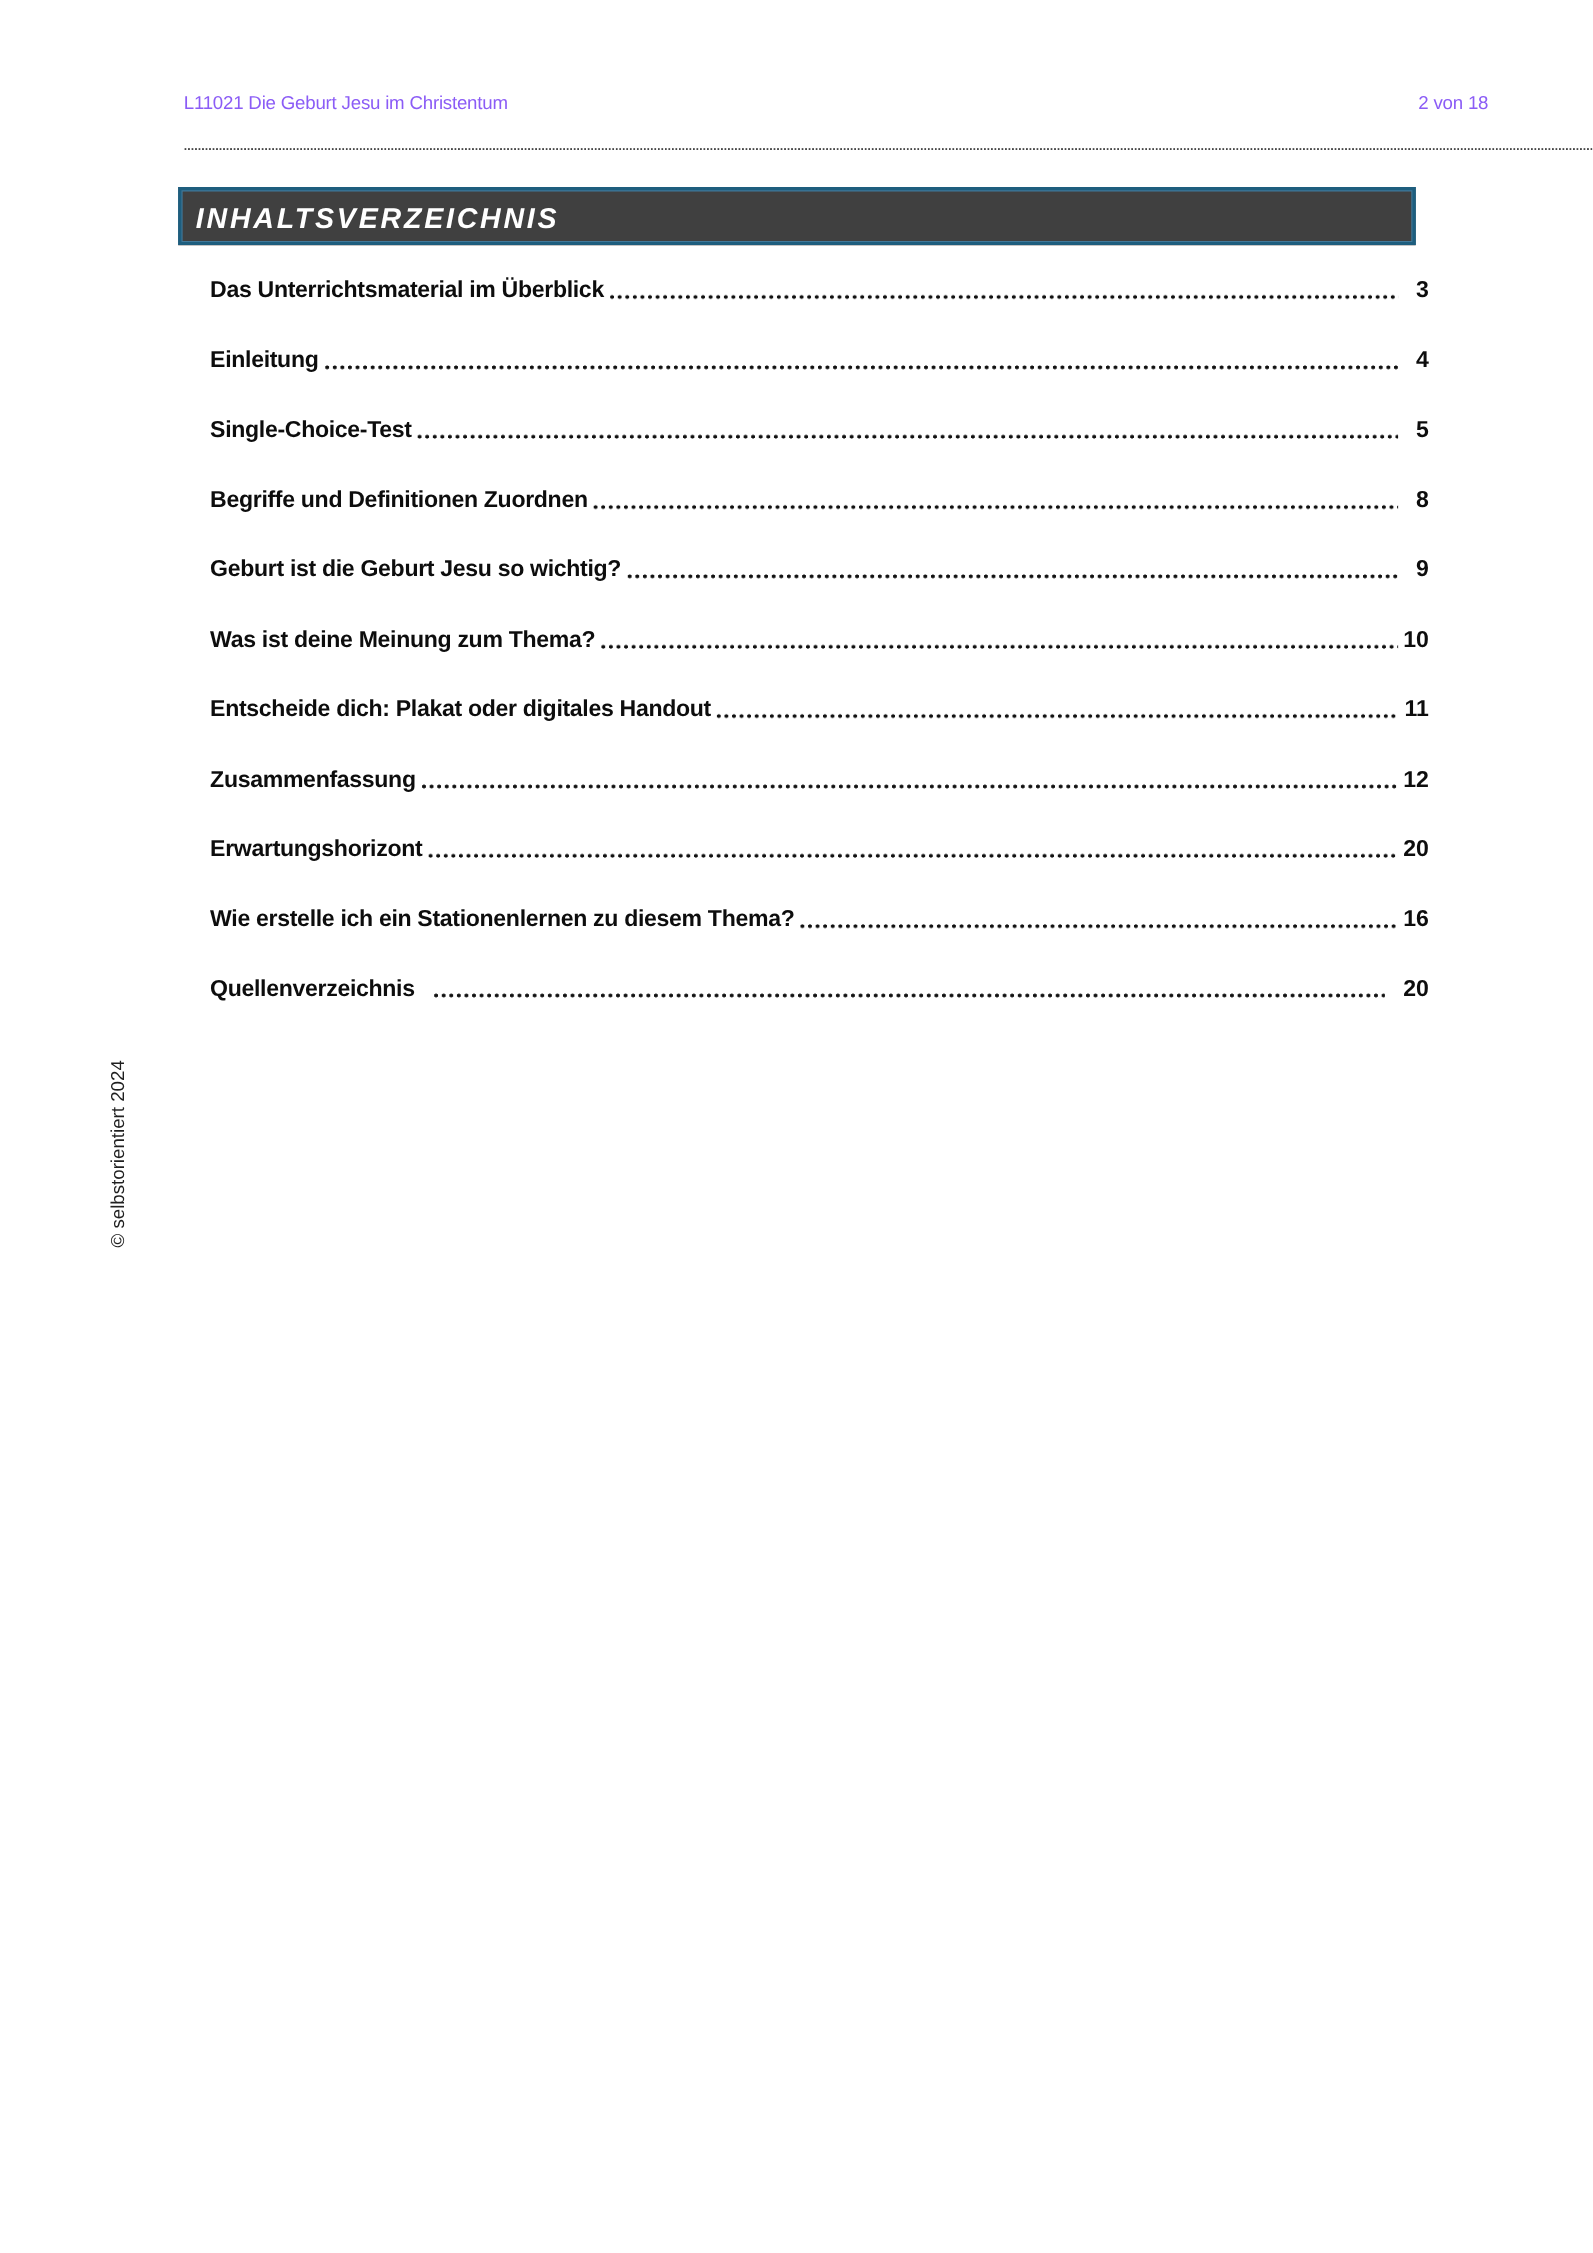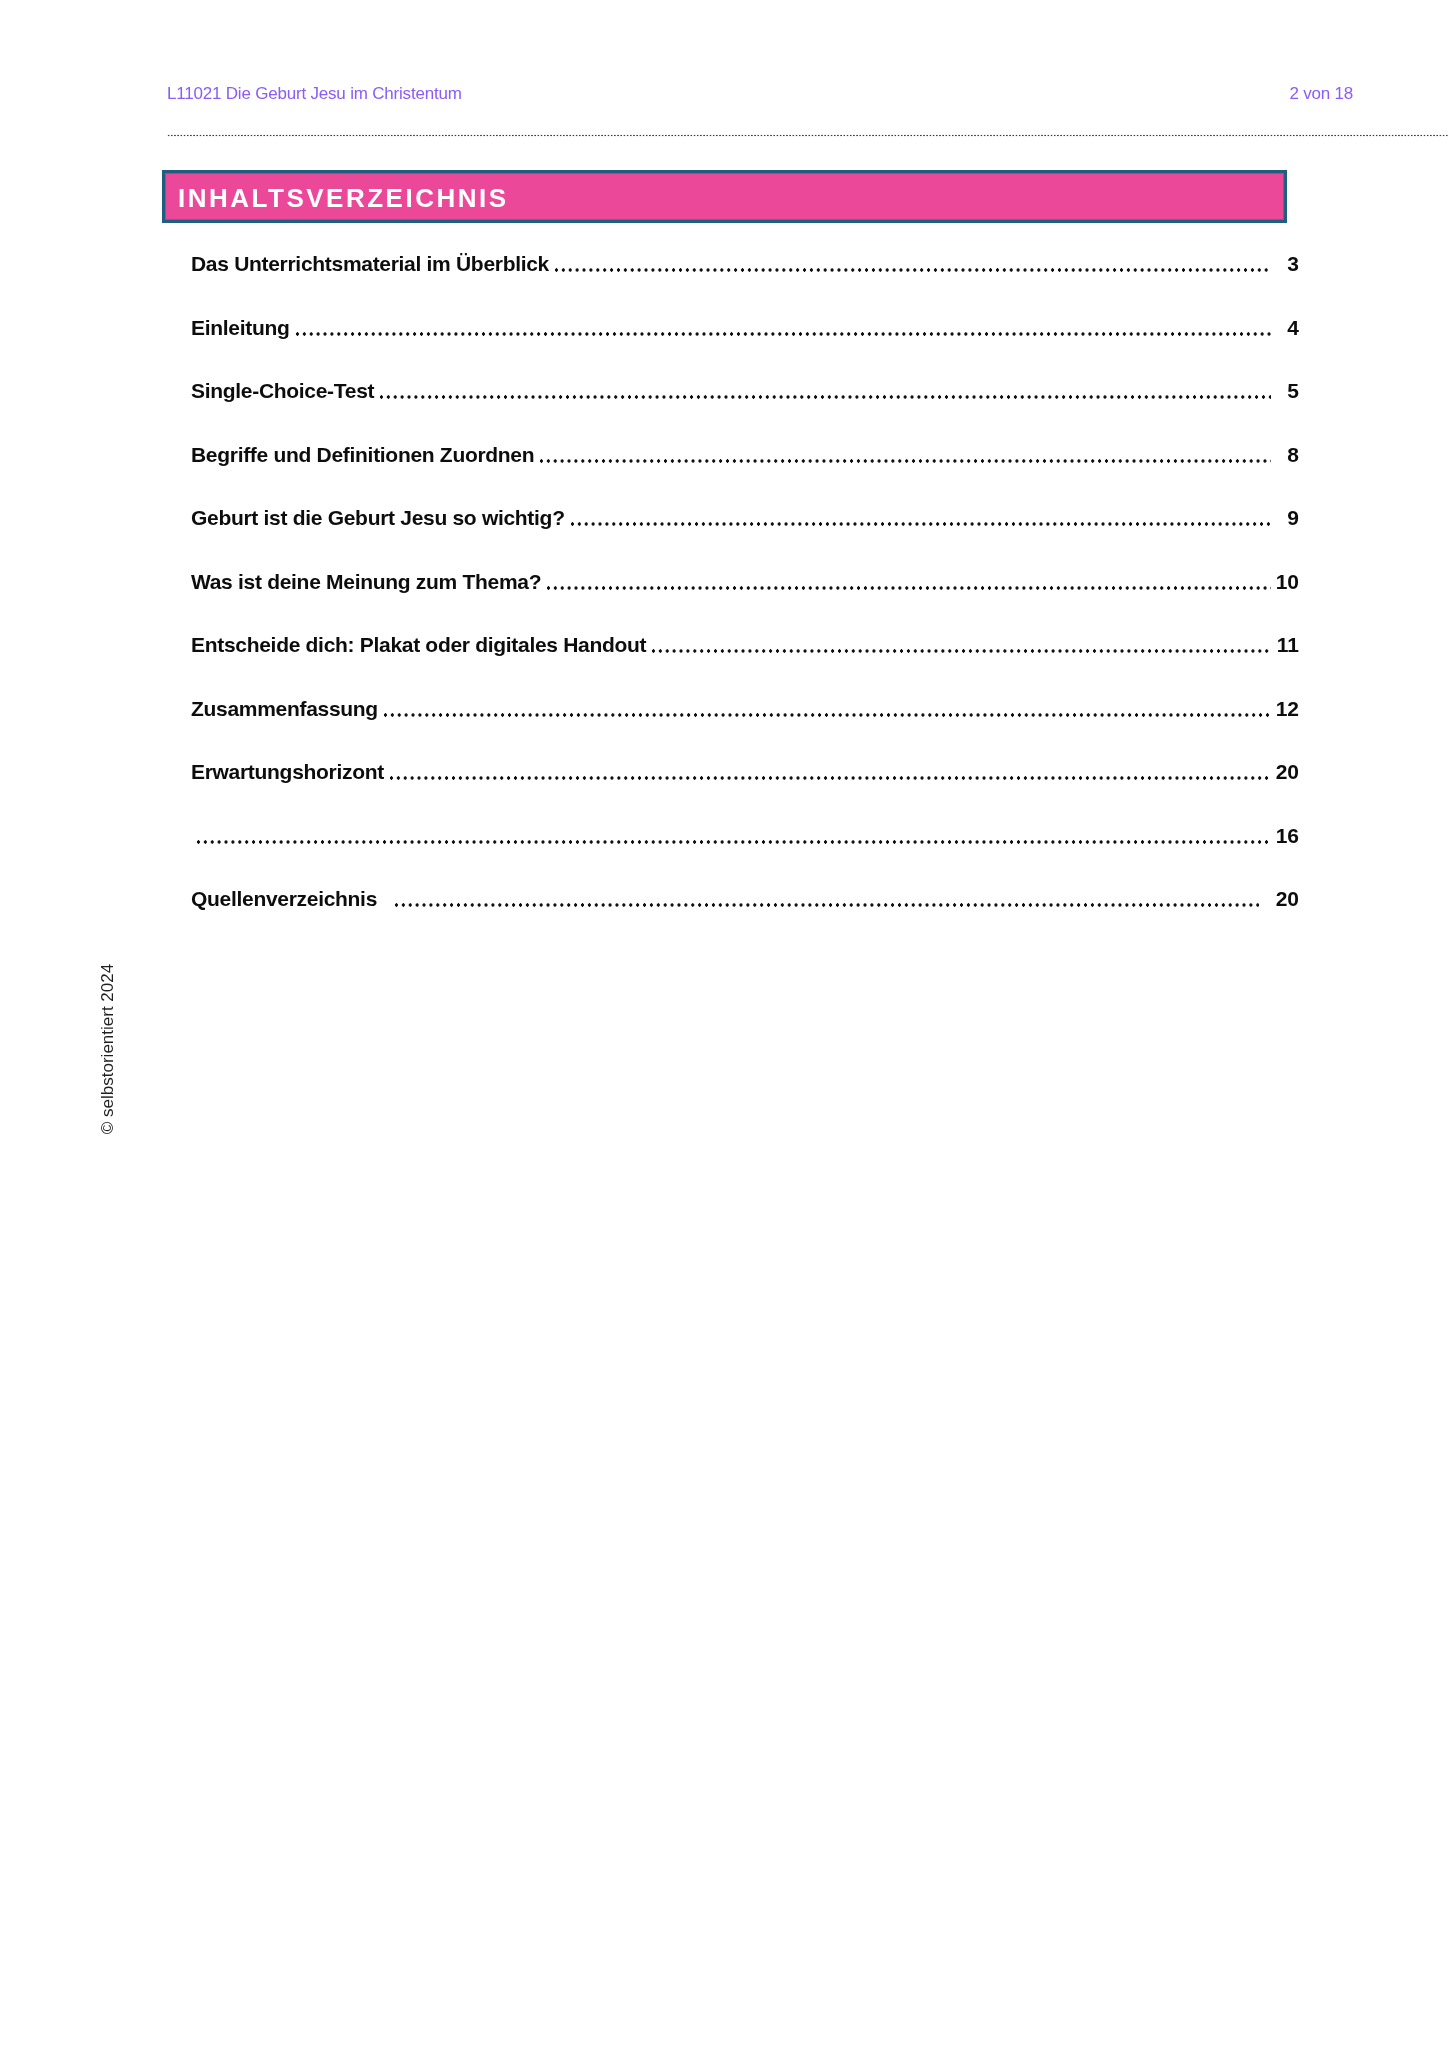--- a/index.html
+++ b/index.html
@@ -44,26 +44,27 @@
     background-position: left center;
   }
 
   
   .section-bar {
     position: absolute;
     left: 162px;
     top: 170px;
     width: 1125px;
     height: 53px;
-    background: #ec4899;
+    background: #404040;
     box-shadow: inset 0 0 0 3px #1e5e7e, inset 0 0 0 4px #41799a;
     display: flex;
     align-items: center;
     box-sizing: border-box;
     padding-left: 16px;
+    font-style: italic;
   }
   .section-bar .title {
     color: #ffffff;
     font-size: 26px;
     font-weight: 700;
     letter-spacing: 2.5px;
     line-height: 1;
     padding-top: 2px;
   }
 
@@ -180,20 +181,21 @@
       <span class="toc-label">Zusammenfassung</span>
       <span class="leader"></span>
       <span class="toc-page">12</span>
     </div>
     <div class="toc-row">
       <span class="toc-label">Erwartungshorizont</span>
       <span class="leader"></span>
       <span class="toc-page">20</span>
     </div>
     <div class="toc-row">
+      <span class="toc-label">Wie erstelle ich ein Stationenlernen zu diesem Thema?</span>
       <span class="leader"></span>
       <span class="toc-page">16</span>
     </div>
     <div class="toc-row">
       <span class="toc-label">Quellenverzeichnis</span>
       <span class="leader"></span>
       <span class="toc-page">20</span>
     </div>
   </div>
 

